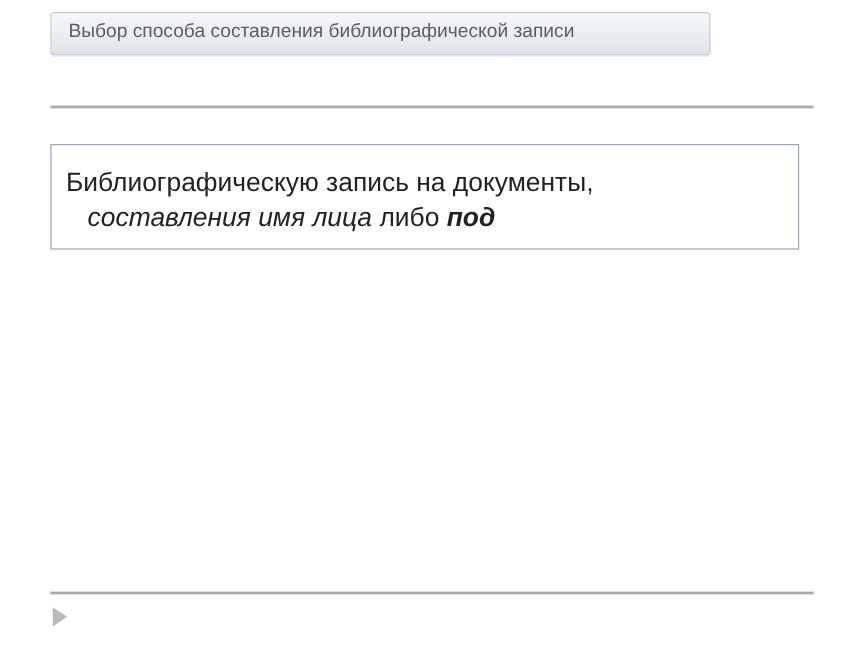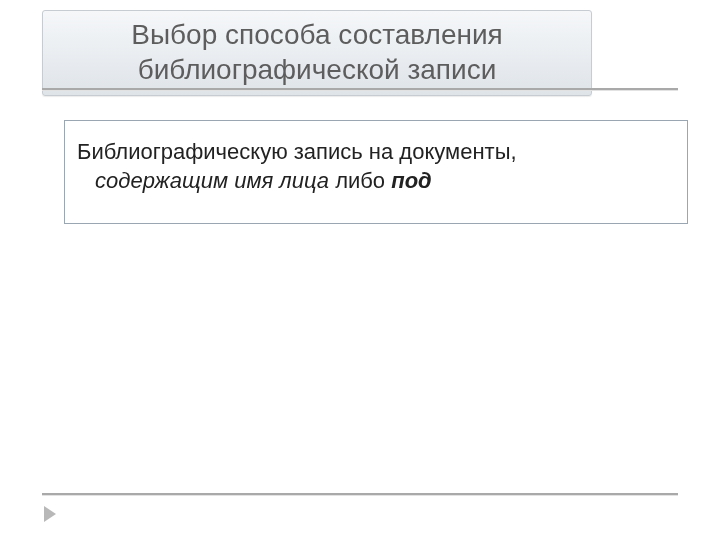--- a/index.html
+++ b/index.html
@@ -22,44 +22,42 @@
     left: 42px;
     top: 10px;
     width: 520px;
     padding: 6px 14px 8px 14px;
     background: linear-gradient(#f5f7f9, #dfe4e9);
     border: 1px solid #c6ccd2;
     border-radius: 3px;
     box-shadow: 0 1px 1px rgba(0,0,0,0.08);
   }
   .title-box .title-text {
-    font-size: 28px;
+    font-size: 16px;
     line-height: 1.25;
     color: #5d5d5d;
-    text-align: center;
   }
   .hr-top {
     position: absolute;
     left: 42px;
     right: 42px;
     top: 88px;
     height: 0;
     border-top: 2px solid #a9a9a9;
     border-bottom: 1px solid #e2e2e2;
   }
   .content-box {
     position: absolute;
     left: 42px;
     top: 120px;
     width: 624px;
     border: 1px solid #9aa6b2;
-    padding: 16px 12px 28px 12px;
+    padding: 16px 12px 12px 12px;
     box-sizing: border-box;
     background: #fff;
-    margin-left: 22px;
   }
   .para {
     font-size: 22px;
     line-height: 1.32;
     color: #222;
     text-indent: 0;
   }
   .para .cont {
     display: block;
     margin-left: 18px;
@@ -100,21 +98,21 @@
   <div class="title-box">
     <div class="title-text">Выбор способа составления библиографической записи</div>
   </div>
 
   <div class="hr-top"></div>
 
   <div class="content-box">
     <div class="para">
       <span>Библиографическую запись на документы,</span>
       <span class="cont">
-        <span class="em">содержащим имя лица</span><span> либо            </span><span class="em-strong">под</span>
+        <span class="em">составления имя лица</span><span> либо            </span><span class="em-strong">под</span>
       </span>
     </div>
   </div>
 
   <div class="hr-bottom"></div>
   <div class="arrow"></div>
 
 </div>
 
 </body></html>

